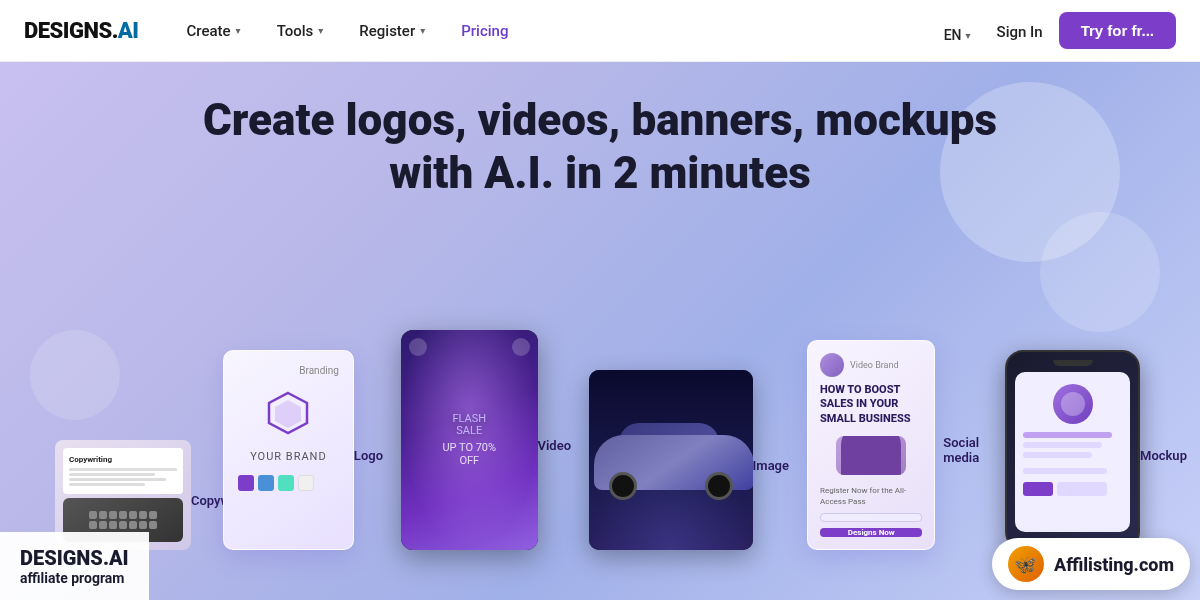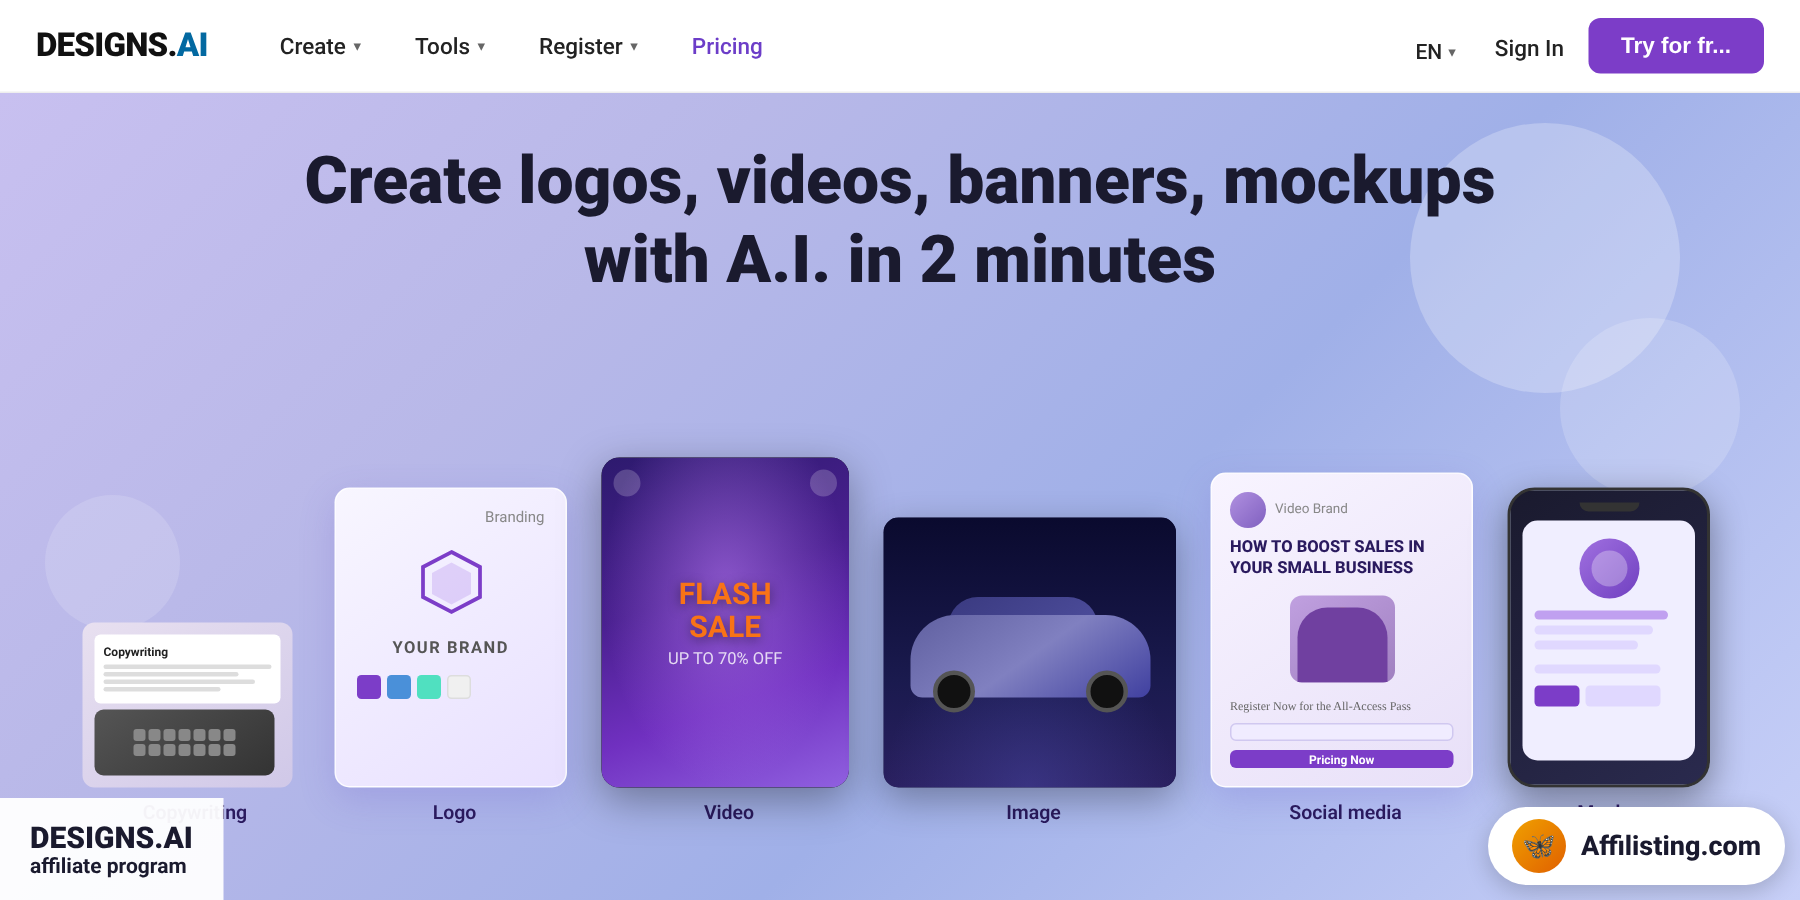--- a/index.html
+++ b/index.html
@@ -158,21 +158,21 @@
       transform: translateX(-50%);
       display: flex;
       align-items: flex-end;
       gap: 18px;
       width: 1100px;
       justify-content: center;
     }
 
     .product-card {
       display: flex;
-      flex-direction: column;
+      align-items: center;
       position: relative;
     }
 
     
     .card-copywriting {
       width: 150px;
     }
     .typewriter-img {
       width: 140px;
       height: 110px;
@@ -223,21 +223,21 @@
       gap: 8px;
     }
     .logo-header { font-size: 10px; color: #888; text-align: right; }
     .logo-hex {
       width: 50px;
       height: 50px;
       margin: 4px auto;
       position: relative;
     }
     .logo-hex svg { width: 50px; height: 50px; }
-    .brand-name { font-size: 11px; font-weight: 700; color: #555; text-align: center; letter-spacing: 1px; }
+    .brand-name { font-size: 11px; font-weight: 400; color: #555; text-align: center; letter-spacing: 1px; }
     .color-swatches { display: flex; gap: 4px; margin-top: 4px; }
     .swatch { width: 16px; height: 16px; border-radius: 3px; }
     .swatch-1 { background: #7c3dc8; }
     .swatch-2 { background: #4a90d9; }
     .swatch-3 { background: #50e0c0; }
     .swatch-4 { background: #f0f0f0; border: 1px solid #ddd; }
 
     
     .card-video {
       width: 170px;
@@ -261,23 +261,23 @@
     }
     .video-overlay-text {
       position: absolute;
       top: 50%;
       left: 50%;
       transform: translate(-50%, -50%);
       text-align: center;
       z-index: 2;
     }
     .flash-sale {
-      font-size: 20px;
-      font-weight: 700;
-      color: #f97316;
+      font-size: 11px;
+      font-weight: 400;
+      color: #c4b5fd;
       line-height: 1.1;
       text-shadow: 0 2px 8px rgba(0,0,0,0.5);
     }
     .sale-pct {
       font-size: 11px;
       color: rgba(255,255,255,0.8);
       margin-top: 4px;
     }
     .video-top-bar {
       position: absolute;
@@ -371,21 +371,21 @@
       align-items: center;
       gap: 6px;
     }
     .social-avatar {
       width: 24px; height: 24px;
       border-radius: 50%;
       background: linear-gradient(135deg, #b090e0, #8060c0);
     }
     .social-brand-name { font-size: 9px; color: #888; }
     .social-title { font-size: 11px; font-weight: 800; color: #2a1a5e; line-height: 1.3; }
-    .social-subtitle { font-size: 8px; color: #666; line-height: 1.4; font-family: Liberation Serif, serif; }
+    .social-subtitle { font-size: 8px; color: #666; line-height: 1.4; }
     .social-person {
       width: 70px; height: 80px;
       border-radius: 8px;
       background: linear-gradient(145deg, #c0a0e0, #a080c0);
       margin: 4px auto;
       overflow: hidden;
       position: relative;
     }
     .person-head {
       width: 30px; height: 30px;
@@ -658,21 +658,21 @@
           <div class="social-brand-name">Video Brand</div>
         </div>
         <div class="social-title">HOW TO BOOST SALES IN YOUR SMALL BUSINESS</div>
         <div class="social-person">
           <div class="person-head"></div>
           <div class="person-body"></div>
         </div>
         <div class="social-subtitle">Register Now for the All-Access Pass</div>
         <div class="social-input"></div>
         <div class="social-button">
-          <span style="font-size:8px;color:#fff;font-weight:700;">Pricing Now</span>
+          <span style="font-size:8px;color:#fff;font-weight:700;">Designs Now</span>
         </div>
       </div>
       <div class="card-label">Social media</div>
     </div>
 
     <div class="product-card card-mockup">
       <div class="mockup-card-img">
         <div class="phone-notch"></div>
         <div class="phone-screen">
           <div class="phone-circle">

